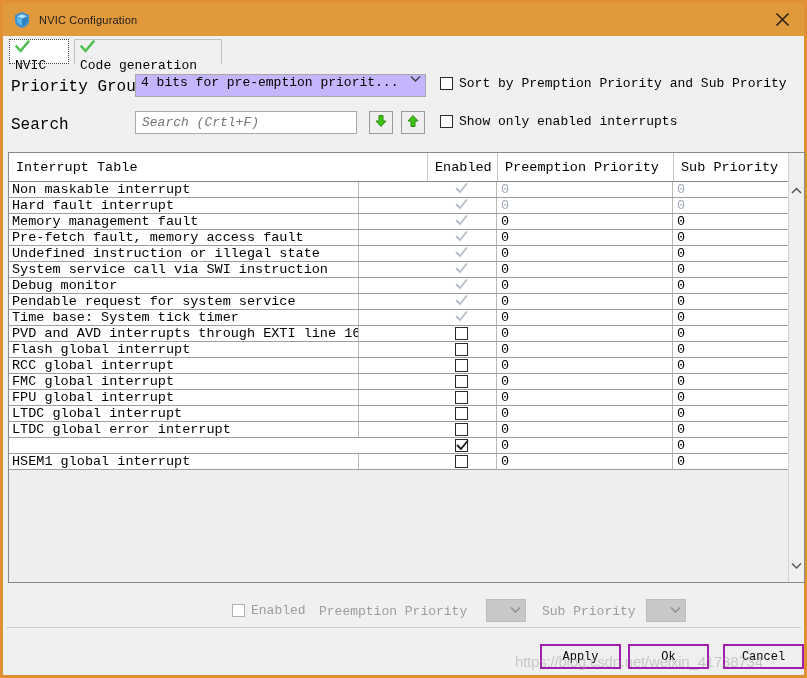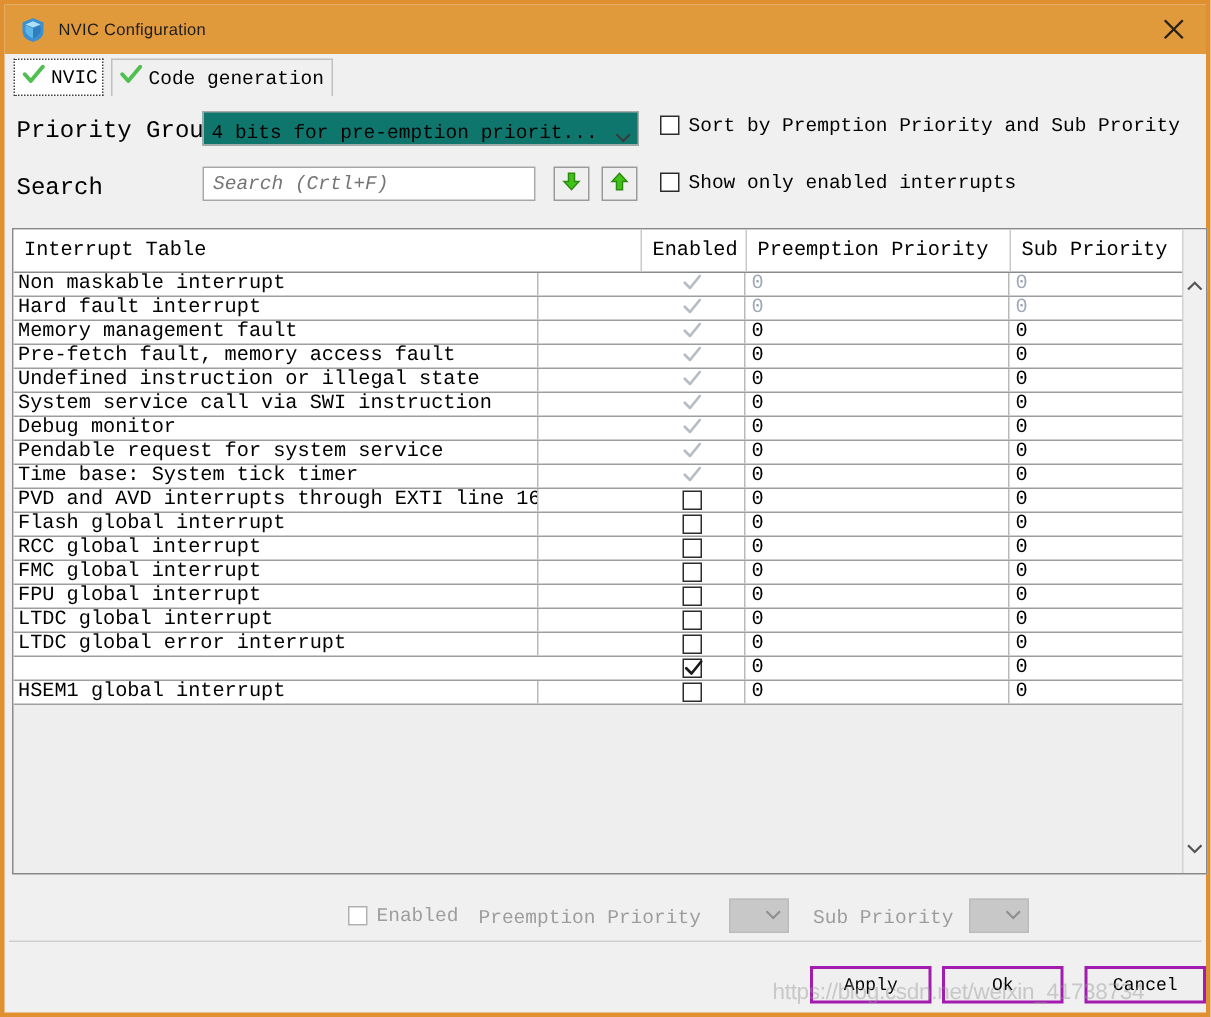--- a/index.html
+++ b/index.html
@@ -66,28 +66,29 @@
     left: 3px; top: 36px;
     width: 795px;
     height: 26px;
   }
   .tab {
     position: absolute;
     top: 0;
     height: 25px;
     box-sizing: border-box;
     display: flex;
-    align-items: center;
+    align-items: flex-start;
     padding: 0 6px 0 5px;
     background: #f0f0f0;
     border: 1px solid #c0c0c0;
     border-bottom: none;
     font-size: 13px;
     cursor: pointer;
     white-space: nowrap;
+    flex-direction: column;
   }
   .tab.selected {
     background: #ffffff;
     border: 1px dotted #404040;
   }
   .tab .chk { margin-right: 4px; display:block; }
   .tab-sep {
     position: absolute;
     left: 0; top: 25px;
     width: 795px;
@@ -100,24 +101,24 @@
     position: absolute;
     font-size: 16px;
     color: #000;
     white-space: nowrap;
   }
   #pg-combo {
     position: absolute;
     left: 132px; top: 71px;
     width: 291px; height: 23px;
     box-sizing: border-box;
-    background: #0f766e;
+    background: #c4b5fd;
     border: 1px solid #a8a8a8;
     display: flex;
-    align-items: flex-end;
+    align-items: flex-start;
     cursor: pointer;
   }
   #pg-combo .val {
     flex: 1;
     padding-left: 5px;
     font-size: 13px;
     white-space: nowrap;
     overflow: hidden;
   }
   #pg-combo .arrow {

